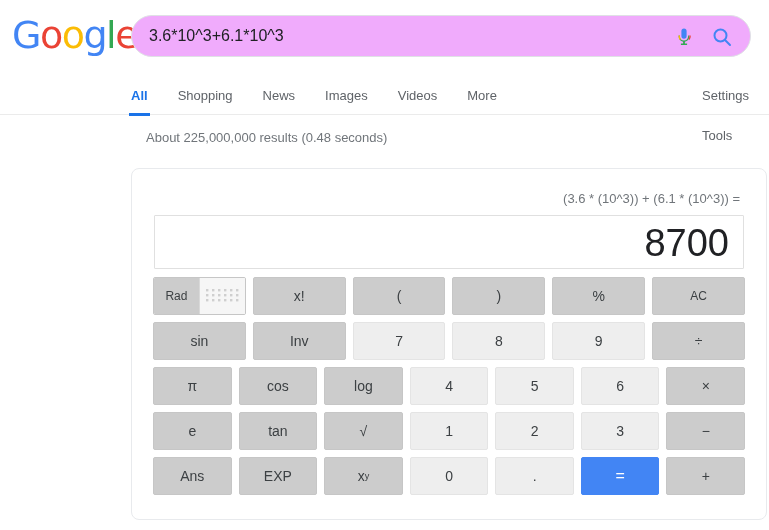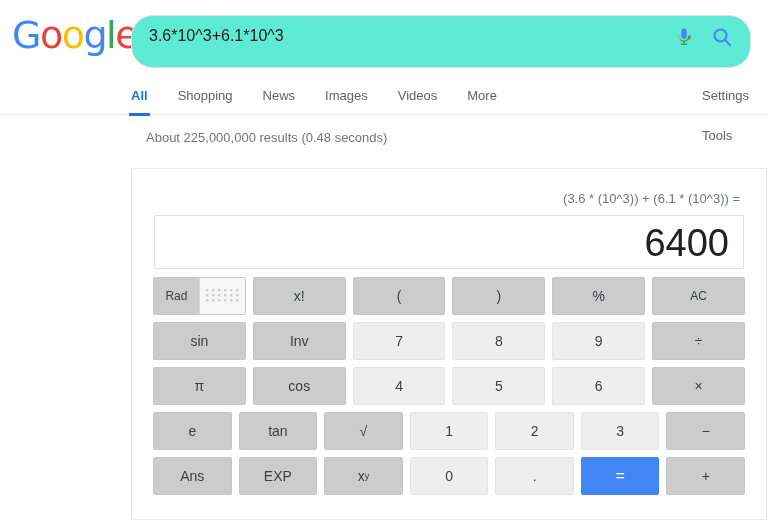--- a/index.html
+++ b/index.html
@@ -39,25 +39,25 @@
   .logo .c3 { color: #fbbc05; }
   .logo .c4 { color: #4285f4; }
   .logo .c5 { color: #34a853; }
   .logo .c6 { color: #ea4335; }
 
   .searchbar {
     position: absolute;
     left: 131px;
     top: 15px;
     width: 620px;
-    height: 53px;
+    height: 42px;
     box-sizing: border-box;
     border: 1px solid #dfe1e5;
     border-radius: 22px;
-    background: #5eead4;
+    background: #f0abfc;
     box-shadow: none;
   }
   .search-input {
     position: absolute;
     left: 17px;
     top: 0;
     height: 40px;
     line-height: 40px;
     width: 520px;
     border: none;
@@ -143,21 +143,21 @@
   
   .calc-card {
     position: absolute;
     left: 131px;
     top: 168px;
     width: 636px;
     height: 352px;
     box-sizing: border-box;
     background: #fff;
     border: 1px solid #e8eaed;
-    border-radius: 0;
+    border-radius: 8px;
   }
 
   .calc-expr {
     position: absolute;
     right: 26px;
     top: 22px;
     font-size: 13px;
     color: #70757a;
     text-align: right;
     white-space: nowrap;
@@ -316,21 +316,21 @@
   </div>
 </div>
 
 <div class="result-stats">About 225,000,000 results (0.48 seconds)</div>
 
 <div class="calc-card">
 
   <div class="calc-expr">(3.6 * (10^3)) + (6.1 * (10^3)) =</div>
 
   <div class="calc-display">
-    <div class="calc-answer">6400</div>
+    <div class="calc-answer">8700</div>
   </div>
 
   <div class="keypad">
 
     <div class="key-row">
       <div class="toggle-pair">
         <div class="toggle-half on">Rad</div>
         <div class="toggle-half off">
           <svg class="dotgrid" viewBox="0 0 34 16">
             <g fill="#cfcfcf">
@@ -368,20 +368,21 @@
       <div class="key fn">Inv</div>
       <div class="key num">7</div>
       <div class="key num">8</div>
       <div class="key num">9</div>
       <div class="key fn">÷</div>
     </div>
 
     <div class="key-row">
       <div class="key fn">π</div>
       <div class="key fn">cos</div>
+      <div class="key fn">log</div>
       <div class="key num">4</div>
       <div class="key num">5</div>
       <div class="key num">6</div>
       <div class="key fn">×</div>
     </div>
 
     <div class="key-row">
       <div class="key fn">e</div>
       <div class="key fn">tan</div>
       <div class="key fn">√</div>

